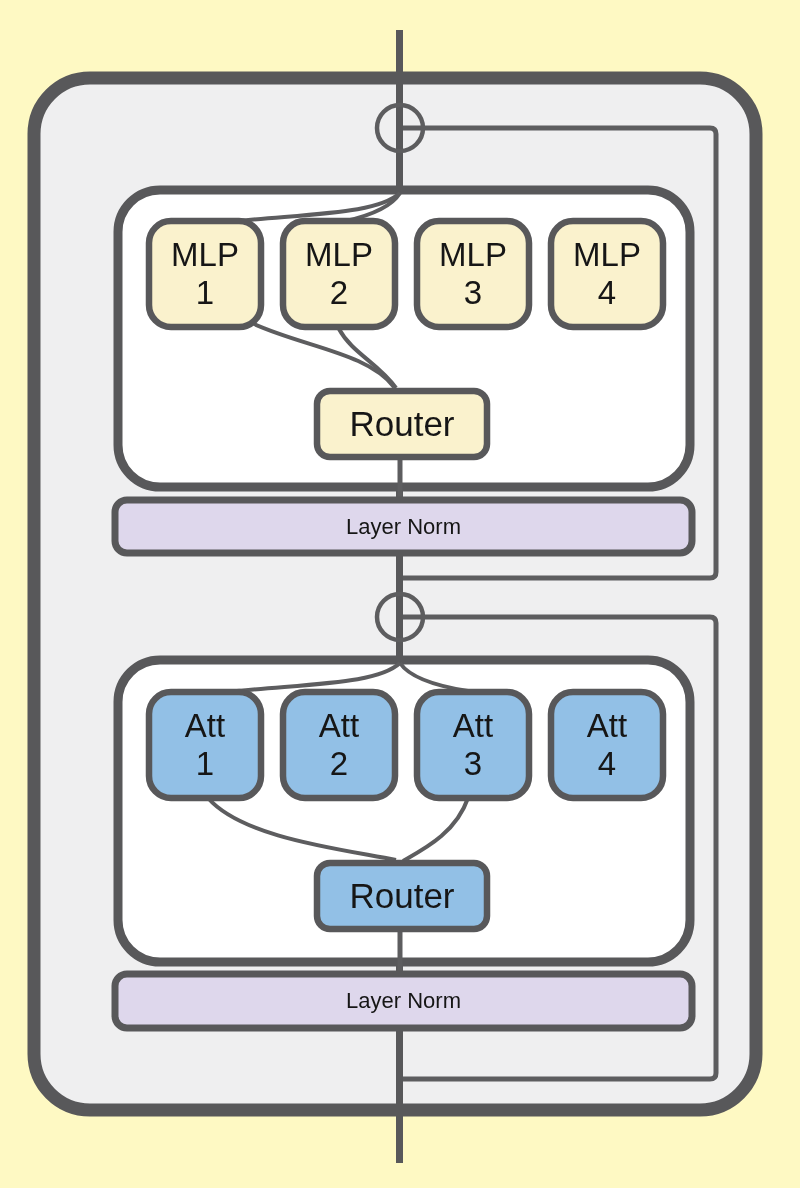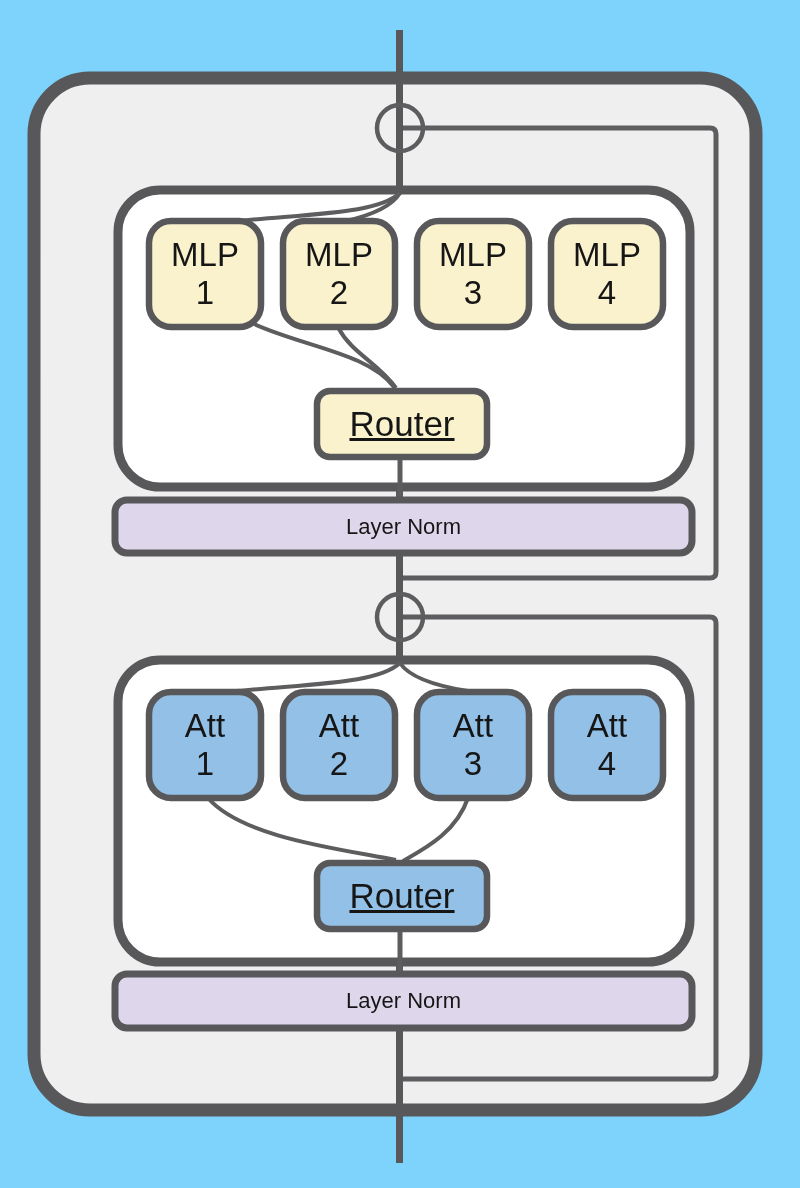--- a/index.html
+++ b/index.html
@@ -1,34 +1,34 @@
 <!DOCTYPE html>
 <html><head>
 <meta charset="utf-8">
 <style>
   html,body{margin:0;padding:0;background:#ffffff;}
   #stage{
     position:relative;
     width:800px;height:1188px;
-    background:#7dd3fc;
+    background:#fef9c3;
     font-family:"Liberation Sans", sans-serif;
     overflow:hidden;
   }
   #diagram-svg{position:absolute;left:0;top:0;}
   .lbl{
     position:absolute;
     display:flex;flex-direction:column;
     align-items:center;justify-content:center;
     color:#161616;
     line-height:1.16;
     pointer-events:none;
     white-space:nowrap;
   }
   .expert-lbl{font-size:33px;}
-  .router-lbl{font-size:35px;text-decoration:underline;}
+  .router-lbl{font-size:35px;}
   .ln-lbl{font-size:22px;}
 </style>
 </head>
 <body>
 
 <div id="stage">
 
   <svg id="diagram-svg" width="800" height="1188" viewBox="0 0 800 1188">
 
     <rect x="34" y="78" width="722" height="1032" rx="56" stroke="#58585a" stroke-width="13" fill="#efeff0"></rect>

